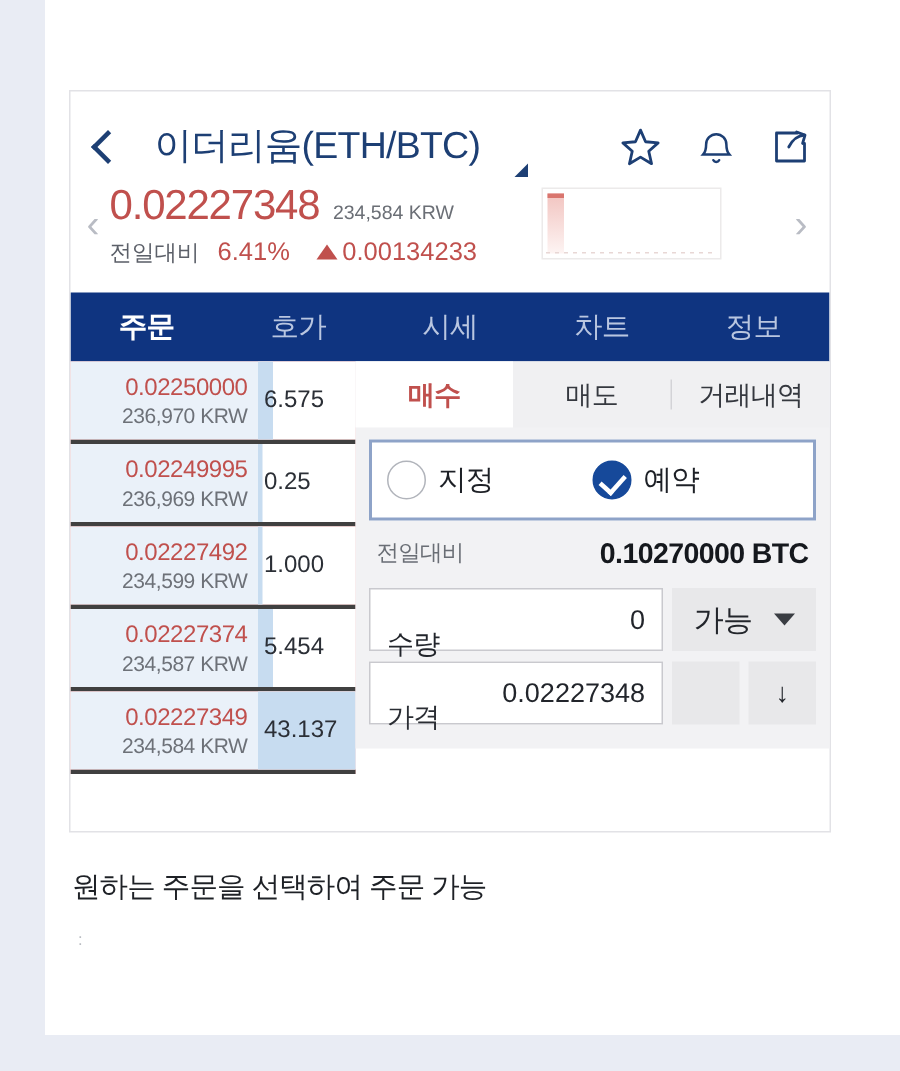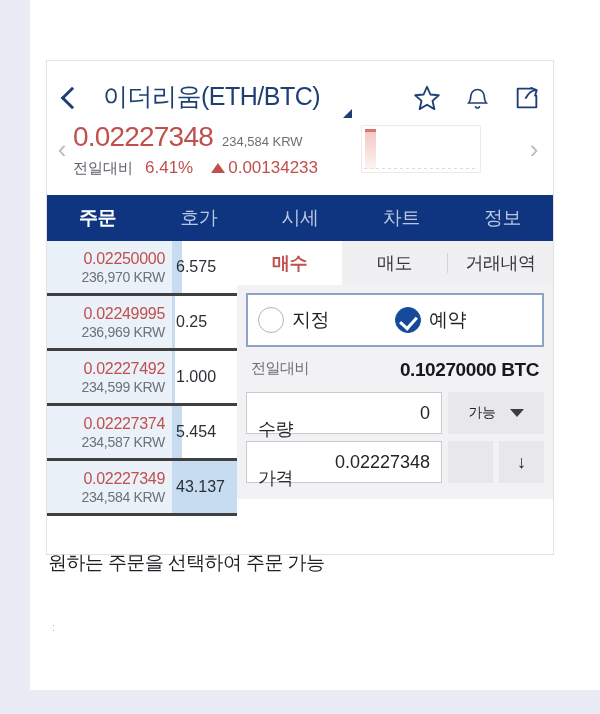--- a/index.html
+++ b/index.html
@@ -285,41 +285,41 @@
   }
   .in-ph { font-size: 18px; color: #22252b; letter-spacing: -0.5px; margin-top: 32px; }
   .in-val { flex: 1 1 auto; text-align: right; font-size: 18px; color: #22252b; }
   .unit-box {
     width: 96px; flex: 0 0 96px;
     background: #e8e8ea;
     display: flex; align-items: center; justify-content: center;
     gap: 14px;
     margin-left: 6px;
   }
-  .unit-lbl { font-size: 14px; color: #22252b; letter-spacing: -0.5px; }
+  .unit-lbl { font-size: 20px; color: #22252b; letter-spacing: -0.5px; }
   .unit-caret {
     width: 0; height: 0;
     border-left: 7px solid transparent;
     border-right: 7px solid transparent;
     border-top: 8px solid #3a3d43;
   }
   .step-box {
     width: 45px; flex: 0 0 45px;
     background: #e8e8ea;
     margin-left: 6px;
     display: flex; align-items: center; justify-content: center;
     font-size: 18px; color: #22252b;
   }
   .in-row.second .in-ph { color: #2a2d33; }
 
   
   #caption {
     position: absolute;
     left: 18px;    
-    top: 550px;
+    top: 578px;
     width: 520px;
     font-size: 19px;
     color: #1e2126;
     letter-spacing: -0.6px;
   }
   #artifact {
     position: absolute;
     left: 22px; top: 622px;
     font-size: 11px; color: #b9bcc2;
     line-height: 1;

